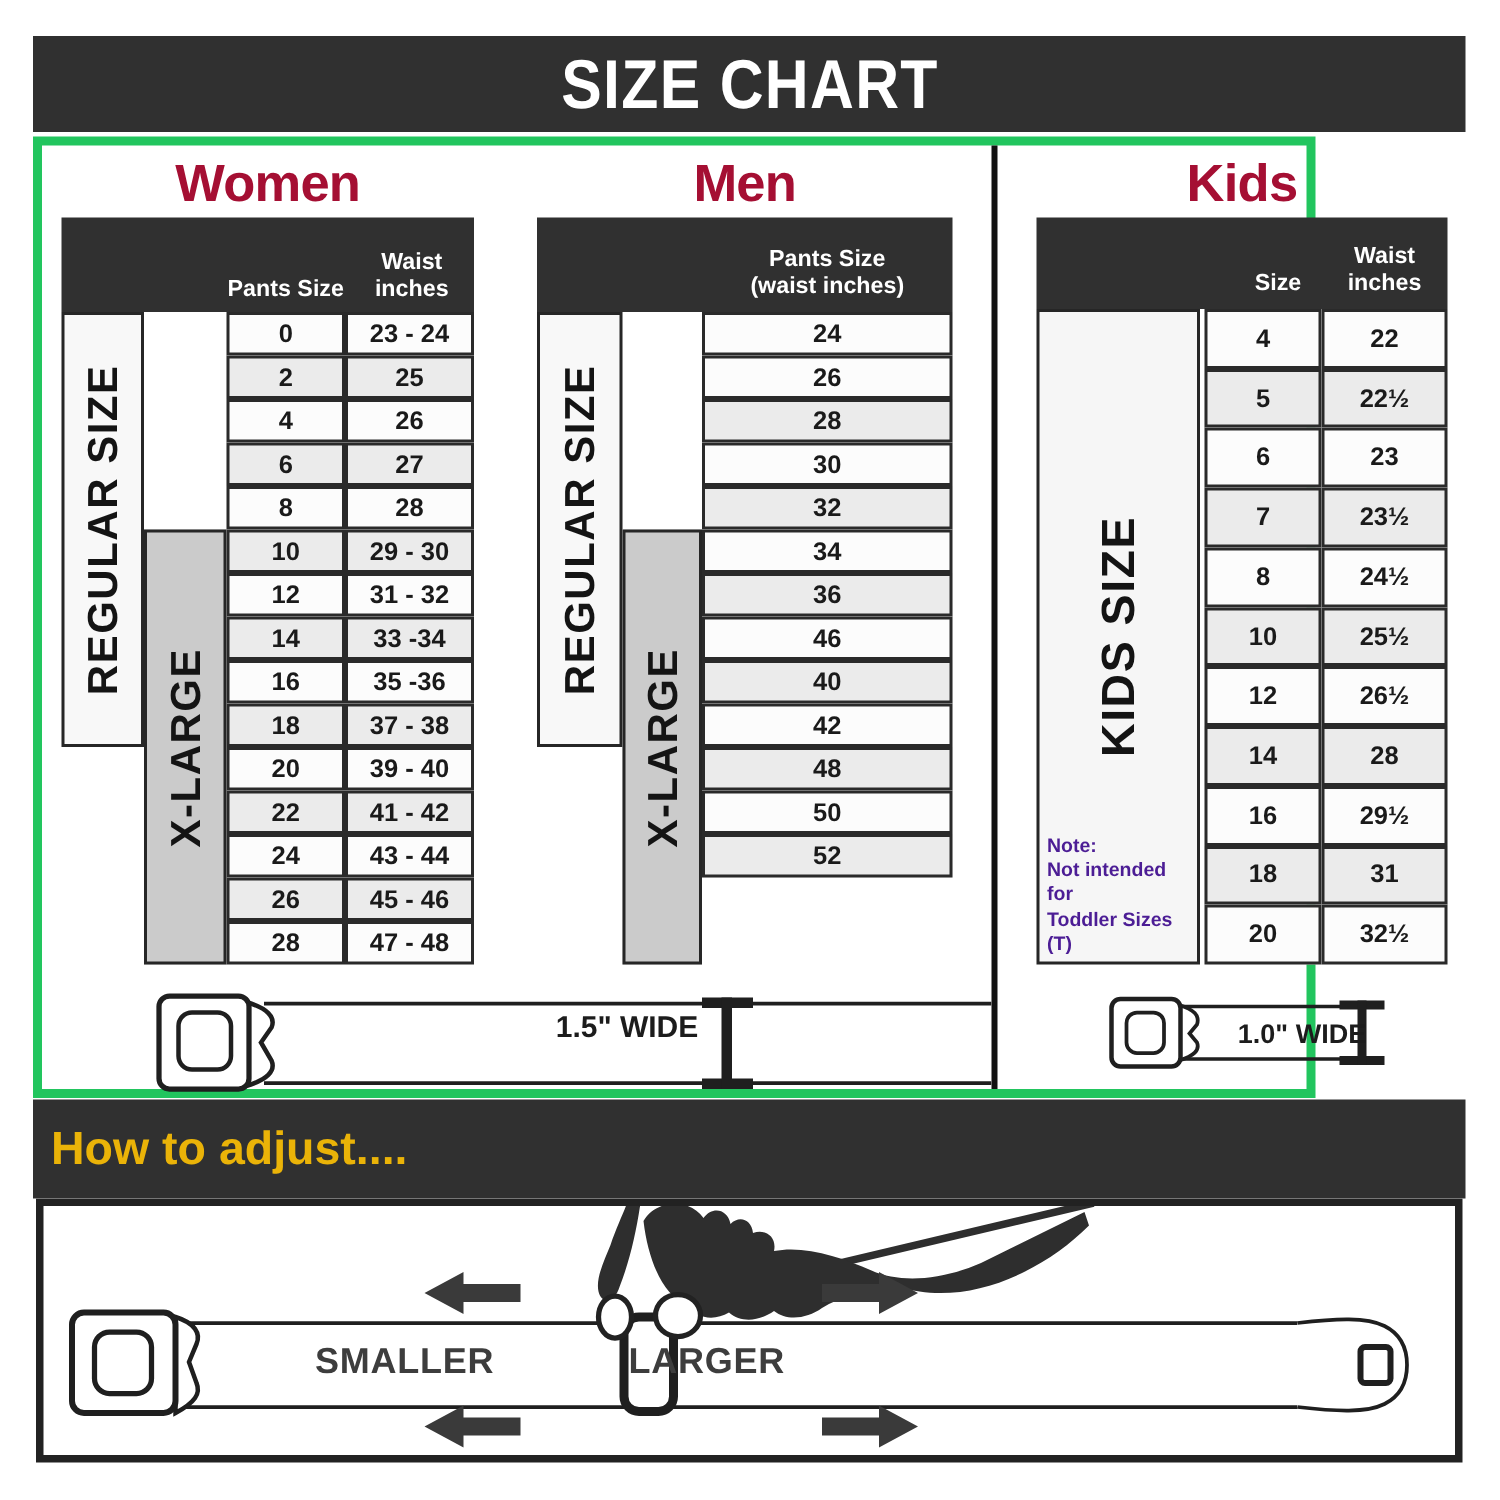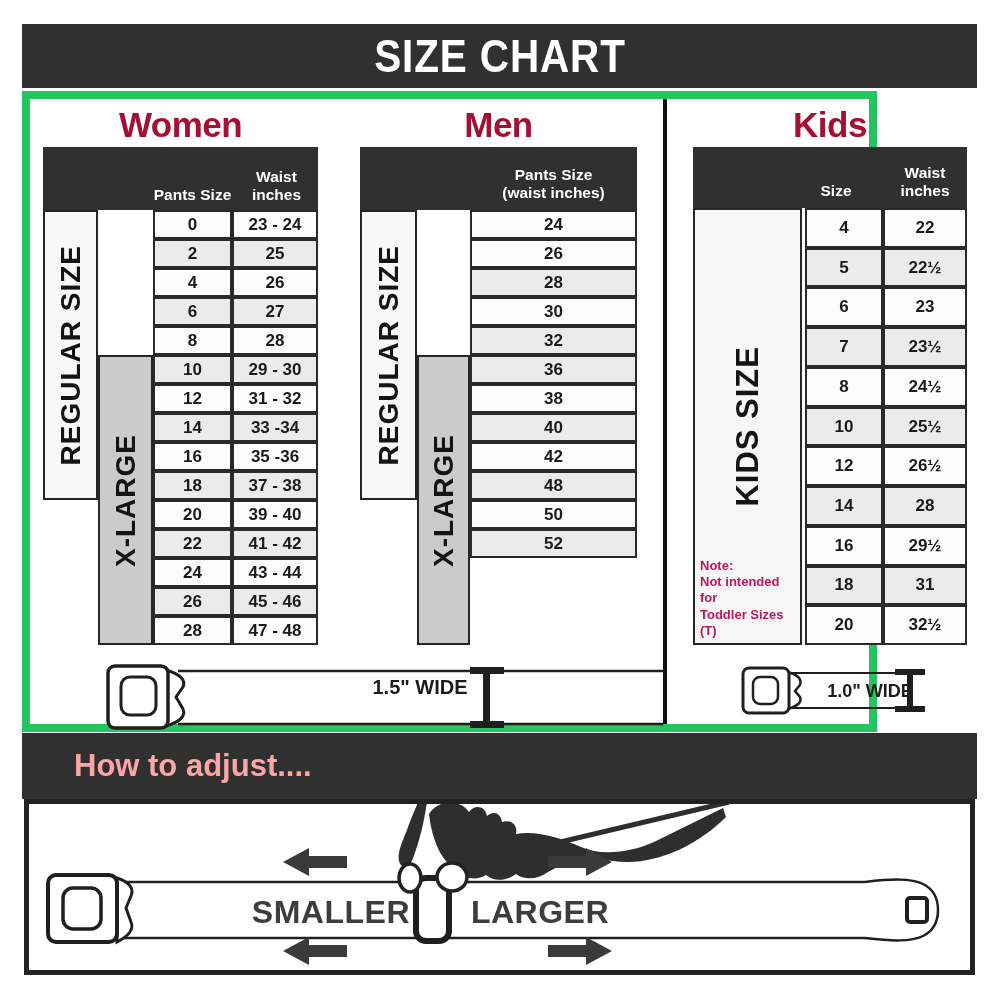--- a/index.html
+++ b/index.html
@@ -5,55 +5,55 @@
   html,body{margin:0;padding:0;background:#ffffff;}
   .page{position:relative;width:1000px;height:1000px;background:#fff;overflow:hidden;
         font-family:"Liberation Sans", sans-serif;color:#1c1c1c;}
 
   
   .titlebar{position:absolute;left:22px;top:24px;width:955px;height:64px;background:#303030;
             display:flex;align-items:center;justify-content:center;}
   .titlebar span{color:#fff;font-size:46px;font-weight:700;letter-spacing:1px;transform:scaleX(.88);}
 
   
-  .main-panel{position:absolute;left:22px;top:91px;width:855px;height:641px;border:8px solid #22c55e;
+  .main-panel{position:absolute;left:22px;top:91px;width:855px;height:641px;border:6px solid #22c55e;
               box-sizing:border-box;background:#fff;}
   .vdivider{position:absolute;left:633px;top:0;width:4px;height:100%;background:#111;}
 
   .col-heading{position:absolute;top:6px;height:42px;text-align:center;font-size:35px;font-weight:700;
                color:#a50f33;letter-spacing:-.5px;}
   .women-h{left:13px;width:275px;}
   .men-h{left:330px;width:277px;}
   .kids-h{left:663px;width:274px;}
 
   .thead{position:absolute;background:#303030;}
   .w-head{left:13px;top:48px;width:275px;height:63px;}
   .m-head{left:330px;top:48px;width:277px;height:63px;}
   .k-head{left:663px;top:48px;width:274px;height:61px;}
   .th{position:absolute;bottom:6px;color:#fff;font-weight:700;font-size:15.5px;text-align:center;line-height:1.15;}
   .th span{display:block;}
   .w-th-pants{left:110px;width:79px;}
   .w-th-waist{left:192px;width:83px;}
   .m-th{left:110px;width:167px;bottom:8px;}
-  .k-th-size{left:104px;width:78px;bottom:8px;}
+  .k-th-size{left:122px;width:78px;bottom:8px;}
   .k-th-waist{left:190px;width:84px;bottom:8px;}
 
   .sizebox{position:absolute;border:2px solid #262626;box-sizing:border-box;
            display:flex;align-items:center;justify-content:center;}
   .regular{background:#f8f8f8;}
   .xlarge{background:#cbcbcb;}
   .w-regular{left:13px;top:111px;width:55px;height:290px;}
   .w-xlarge{left:68px;top:256px;width:55px;height:290px;z-index:2;}
   .m-regular{left:330px;top:111px;width:57px;height:290px;}
   .m-xlarge{left:387px;top:256px;width:53px;height:290px;z-index:2;}
   .k-sizebox{left:663px;top:109px;width:109px;height:437px;background:#f6f6f6;}
   .vtext{writing-mode:vertical-rl;transform:rotate(180deg);font-weight:700;font-size:28px;
          letter-spacing:1px;color:#141414;white-space:nowrap;}
   .k-sizebox .vtext{font-size:31px;}
-  .note{position:absolute;left:5px;bottom:4px;font-size:13px;font-weight:700;line-height:1.25;color:#be185d;text-align:left;}
+  .note{position:absolute;left:5px;bottom:4px;font-size:13px;font-weight:700;line-height:1.25;color:#4c1d95;text-align:left;}
 
   .rows{position:absolute;display:flex;flex-direction:column;}
   .w-rows{left:123px;top:111px;width:165px;}
   .m-rows{left:440px;top:111px;width:167px;}
   .k-rows{left:775px;top:109px;width:162px;height:437px;}
   .trow{display:flex;height:29px;flex:0 0 29px;}
   .k-rows .trow{height:auto;flex:1 1 auto;}
   .cell{box-sizing:border-box;border:2px solid #2a2a2a;background:#fcfcfc;display:flex;
         align-items:center;justify-content:center;font-size:17px;font-weight:700;color:#1a1a1a;}
   .trow.alt .cell{background:#ebebeb;}
@@ -66,25 +66,25 @@
   .belt-svg{position:absolute;}
   .adult-belt{left:70px;top:561px;}
   .kids-belt{left:710px;top:566px;}
   .belt-label{position:absolute;font-weight:700;color:#1c1c1c;text-align:center;}
   .adult-belt-label{left:330px;top:577px;width:120px;font-size:20px;}
   .kids-belt-label{left:775px;top:582px;width:130px;font-size:18px;}
 
   
   .adjustbar{position:absolute;left:22px;top:733px;width:955px;height:66px;background:#303030;
              display:flex;align-items:center;}
-  .adjustbar span{color:#fca5a5;font-size:31px;font-weight:700;padding-left:52px;}
+  .adjustbar span{color:#eab308;font-size:31px;font-weight:700;padding-left:12px;}
   .adjust-panel{position:absolute;left:24px;top:799px;width:951px;height:176px;border:5px solid #222;
                 box-sizing:border-box;background:#fff;}
   .adjust-svg{position:absolute;left:0;top:0;}
-  .dir-label{position:absolute;font-size:32px;font-weight:700;color:#3d3d3d;text-align:right;letter-spacing:.5px;}
+  .dir-label{position:absolute;font-size:24px;font-weight:700;color:#3d3d3d;text-align:left;letter-spacing:.5px;}
   .smaller-label{left:181px;top:90px;width:200px;}
   .larger-label{left:390px;top:90px;width:190px;}
 </style>
 </head>
 <body>
 
 <div class="page">
 
   <div class="titlebar">
     <span>SIZE CHART</span>
@@ -194,25 +194,28 @@
         </div>
         <div class="trow alt">
           <div class="cell m-c-full">28</div>
         </div>
         <div class="trow">
           <div class="cell m-c-full">30</div>
         </div>
         <div class="trow alt">
           <div class="cell m-c-full">32</div>
         </div>
+        <div class="trow">
+          <div class="cell m-c-full">34</div>
+        </div>
         <div class="trow alt">
           <div class="cell m-c-full">36</div>
         </div>
         <div class="trow">
-          <div class="cell m-c-full">38</div>
+          <div class="cell m-c-full">46</div>
         </div>
         <div class="trow alt">
           <div class="cell m-c-full">40</div>
         </div>
         <div class="trow">
           <div class="cell m-c-full">42</div>
         </div>
         <div class="trow alt">
           <div class="cell m-c-full">48</div>
         </div>

